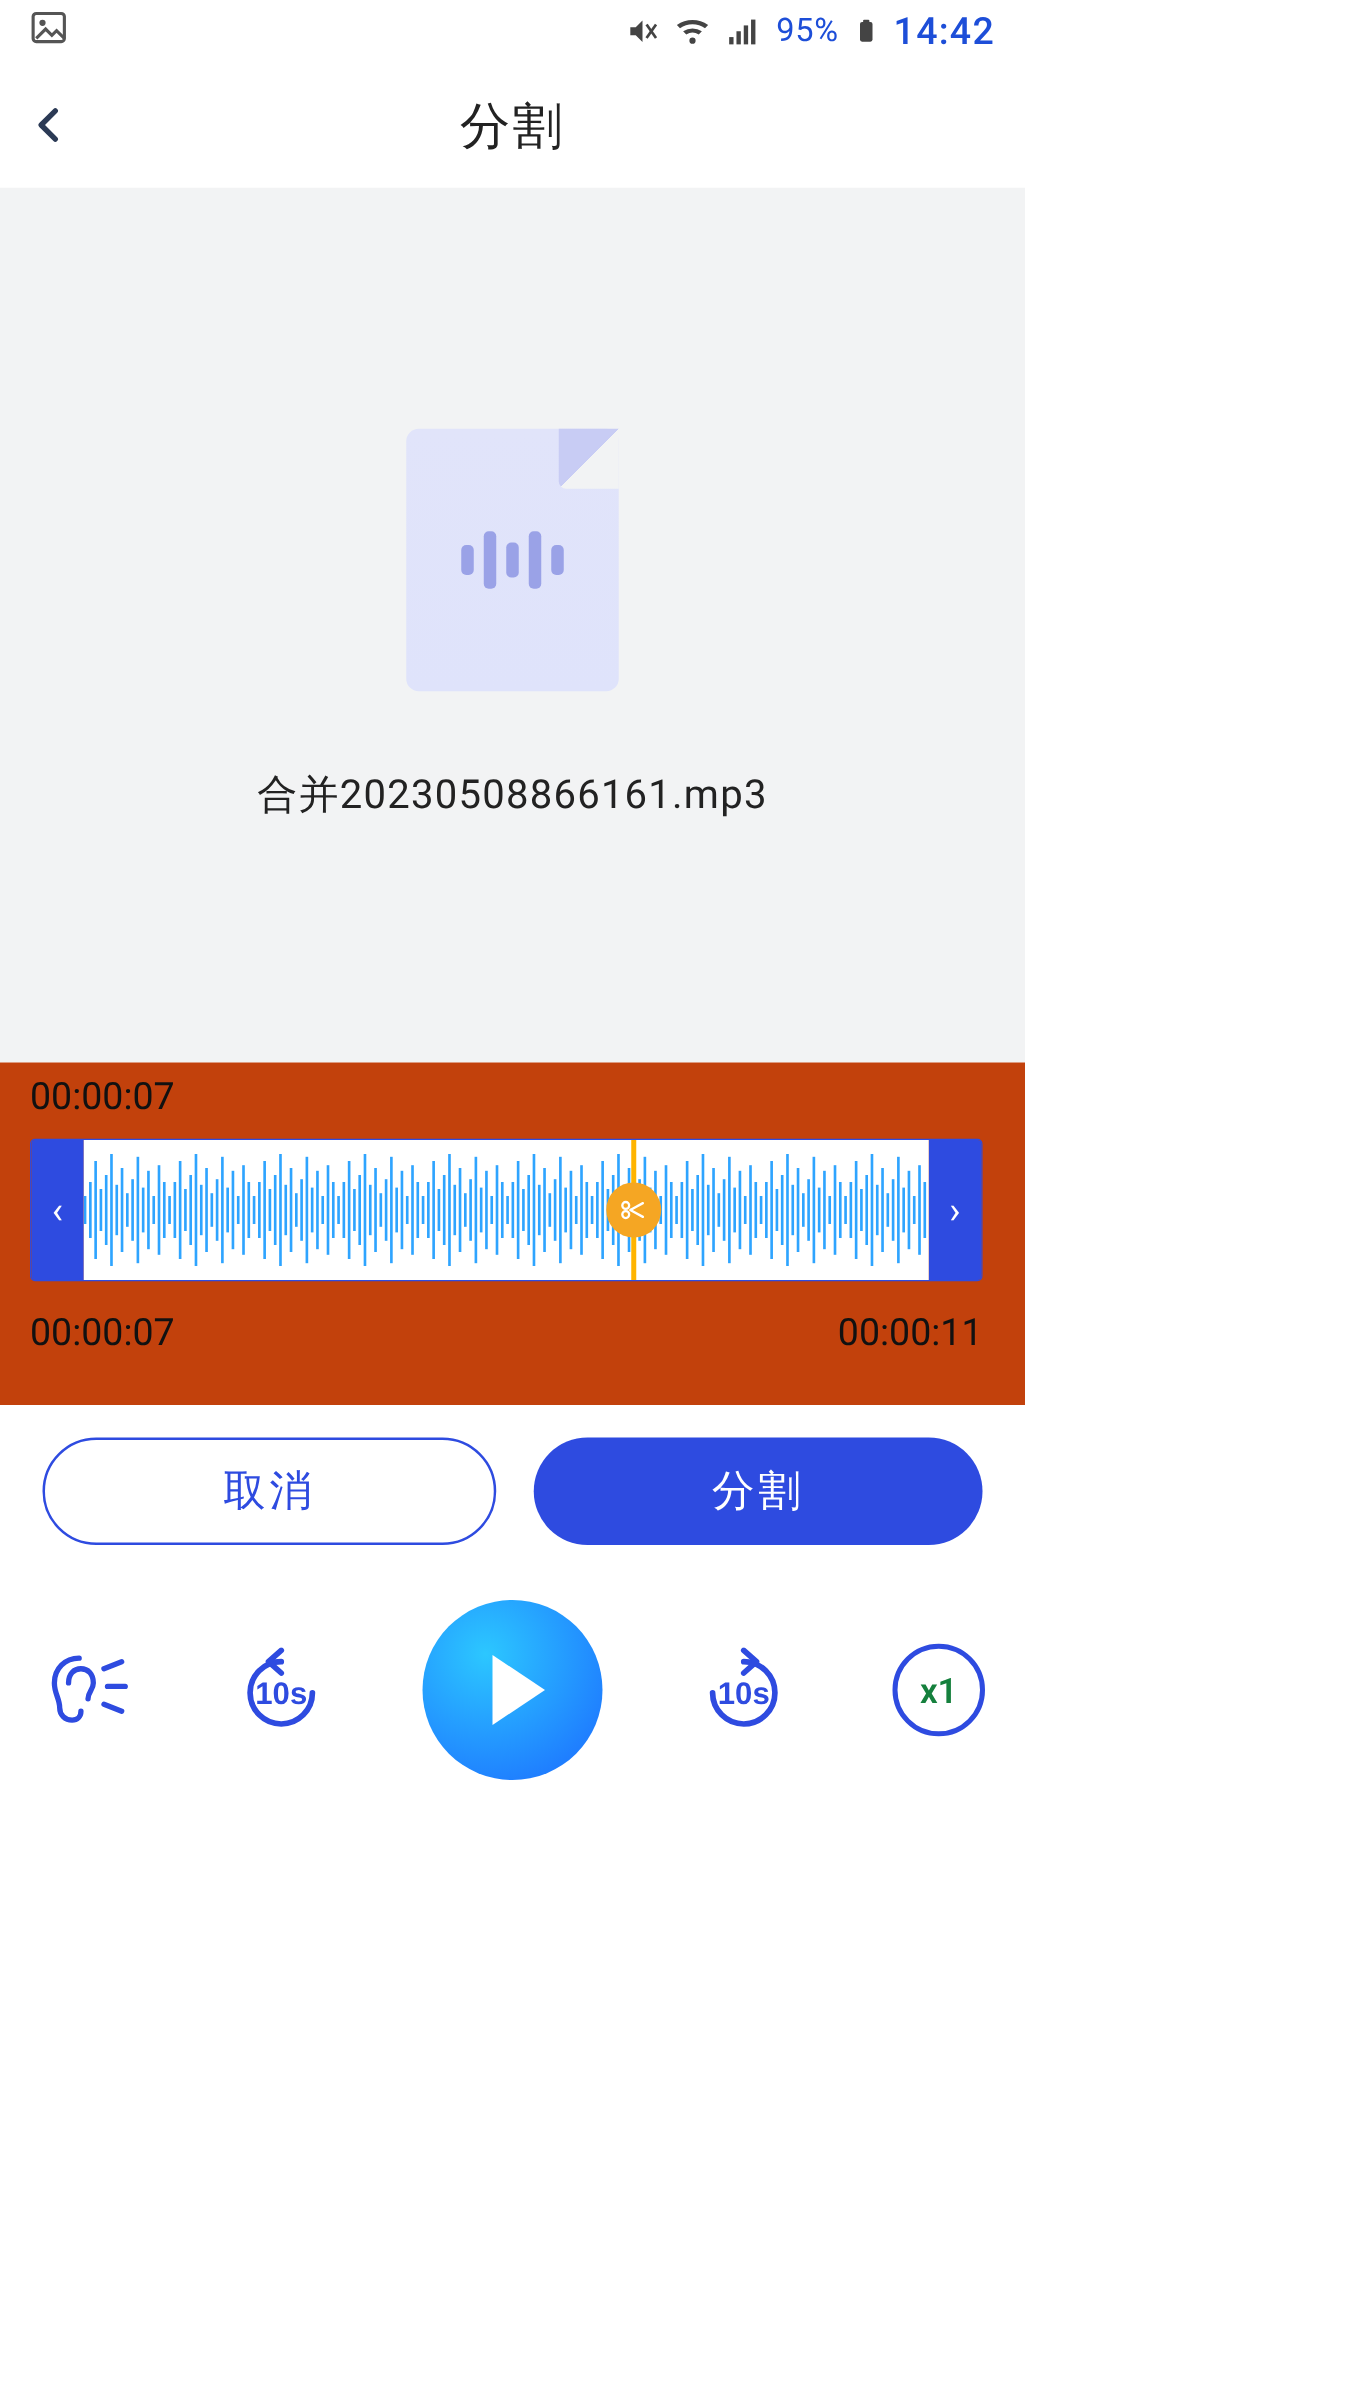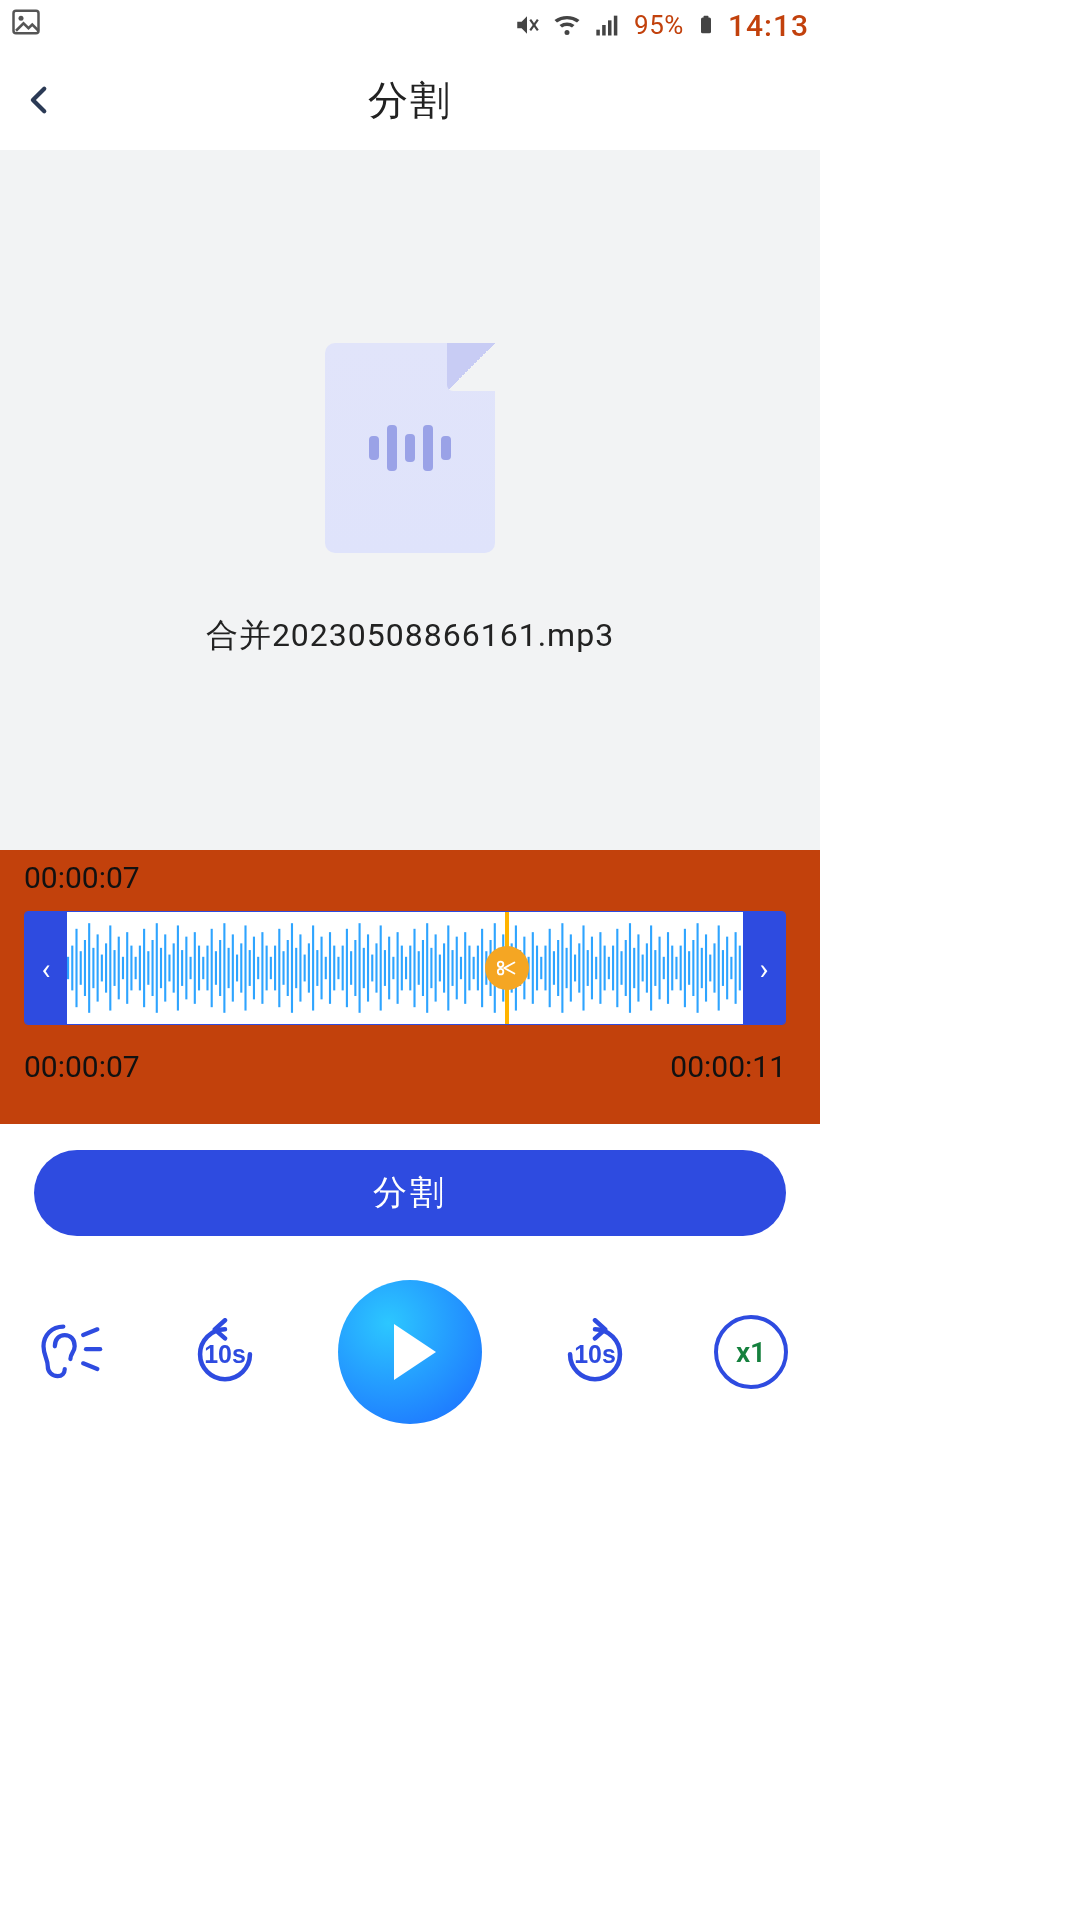--- a/index.html
+++ b/index.html
@@ -1,18 +1,18 @@
 <!DOCTYPE html>
 <html><head>
 <meta charset="utf-8">
 <style>
   * { box-sizing: border-box; margin: 0; padding: 0; }
   html, body { width: 820px; height: 1456px; font-family: -apple-system, "Segoe UI", Roboto, "Helvetica Neue", Arial, sans-serif; background: #fff; color: #222; }
   
-  .status-bar { height: 50px; display: flex; align-items: center; justify-content: space-between; padding: 0 11px; font-size: 26px; color: #c2410c; }
+  .status-bar { height: 50px; display: flex; align-items: center; justify-content: space-between; padding: 0 24px; font-size: 26px; color: #1d4ed8; }
   .status-left svg { width: 30px; height: 30px; }
   .status-right { display: flex; align-items: center; gap: 12px; }
   .status-right .pct { font-size: 26px; letter-spacing: 0.5px; }
   .status-right .clock { font-size: 30px; font-weight: 500; letter-spacing: 1px; }
   
   .header { height: 100px; background: #fff; display: flex; align-items: center; position: relative; }
   .header .back { position: absolute; left: 20px; top: 50%; transform: translateY(-50%); width: 40px; height: 40px; display:flex; align-items:center; justify-content:center; }
   .header .title { width: 100%; text-align: center; font-size: 40px; font-weight: 500; color: #222; letter-spacing: 2px; }
   
   .content { background: #f2f3f4; height: 700px; display: flex; flex-direction: column; align-items: center; justify-content: center; gap: 61px; }
@@ -80,21 +80,21 @@
         <rect x="2" y="16" width="3" height="5" fill="#444"></rect>
         <rect x="7" y="12" width="3" height="9" fill="#444"></rect>
         <rect x="12" y="8" width="3" height="13" fill="#444"></rect>
         <rect x="17" y="4" width="3" height="17" fill="#444"></rect>
       </svg>
     <span class="pct">95%</span>
     <svg viewBox="0 0 24 24" width="20" height="30">
         <rect x="6" y="3" width="12" height="19" rx="2" fill="#444"></rect>
         <rect x="9" y="1" width="6" height="3" rx="1" fill="#444"></rect>
       </svg>
-    <span class="clock">14:13</span>
+    <span class="clock">14:42</span>
   </div>
 </div>
 
 <div class="header">
   <div class="back">
     <svg viewBox="0 0 24 24" width="34" height="34">
         <path d="M15 4l-8 8 8 8" fill="none" stroke="#2b3a55" stroke-width="3" stroke-linecap="round" stroke-linejoin="round"></path>
       </svg>
   </div>
   <div class="title">分割</div>
@@ -163,20 +163,21 @@
     </div>
     <div class="handle">›</div>
   </div>
   <div class="range-times">
     <span>00:00:07</span>
     <span>00:00:11</span>
   </div>
 </div>
 
 <div class="actions">
+  <div class="btn btn-outline">取消</div>
   <div class="btn btn-solid">分割</div>
 </div>
 
 <div class="controls">
   <div class="ctrl">
     <svg viewBox="0 0 48 48">
       <path d="M20 6c-8 0-14 6-14 14 0 6 3 9 3 14 0 4 3 7 7 7 3 0 5-2 5-5" fill="none" stroke="#2e4be0" stroke-width="3" stroke-linecap="round"></path>
       <path d="M14 20c0-5 3-8 7-8s7 3 7 8c0 4-3 5-3 9" fill="none" stroke="#2e4be0" stroke-width="3" stroke-linecap="round"></path>
       <line x1="34" y1="12" x2="44" y2="8" stroke="#2e4be0" stroke-width="3" stroke-linecap="round"></line>
       <line x1="36" y1="22" x2="46" y2="22" stroke="#2e4be0" stroke-width="3" stroke-linecap="round"></line>

